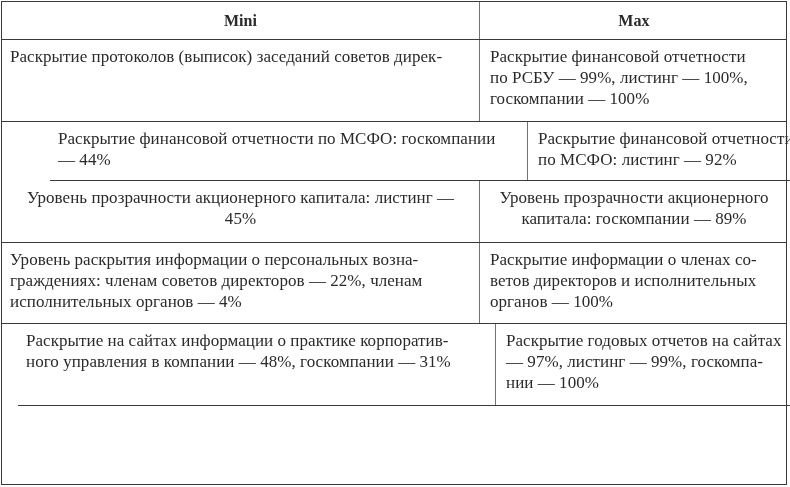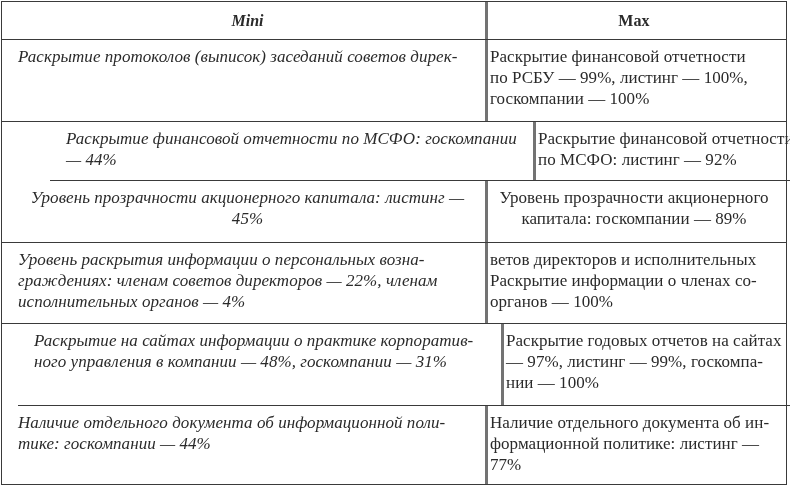--- a/index.html
+++ b/index.html
@@ -35,21 +35,21 @@
       position: absolute;
       top: 0;
       bottom: 0;
       box-sizing: border-box;
       padding: 6px 8px 0 8px;
       font-family: "Liberation Serif", "DejaVu Serif", serif;
       font-size: 17px;
       line-height: 21px;
       letter-spacing: 0.05px;
     }
-    .cell.left { left: 8px; width: 478px; border-right: 3px solid #737373; font-style: italic; }
+    .cell.left { left: 0; width: 478px; border-right: 1px solid #737373; }
     .cell.right { left: 478px; right: 0; padding-left: 10px; }
     .head .cell {
       text-align: center;
       font-weight: bold;
       padding-top: 8px;
       font-size: 16px;
     }
     .line { display: block; white-space: nowrap; }
   </style>
 </head>
@@ -95,43 +95,32 @@
     </div>
   </div>
 
   <div class="row" style="top:241px;height:81px;">
     <div class="cell left">
       <span class="line">Уровень раскрытия информации о персональных возна-</span>
       <span class="line">граждениях: членам советов директоров — 22%, членам</span>
       <span class="line">исполнительных органов — 4%</span>
     </div>
     <div class="cell right">
+      <span class="line">Раскрытие информации о членах со-</span>
       <span class="line">ветов директоров и исполнительных</span>
-      <span class="line">Раскрытие информации о членах со-</span>
       <span class="line">органов — 100%</span>
     </div>
   </div>
 
   <div class="row" style="top:322px;height:82px;margin-left:16px;">
     <div class="cell left">
       <span class="line">Раскрытие на сайтах информации о практике корпоратив-</span>
       <span class="line">ного управления в компании — 48%, госкомпании — 31%</span>
     </div>
     <div class="cell right">
       <span class="line">Раскрытие годовых отчетов на сайтах</span>
       <span class="line">— 97%, листинг — 99%, госкомпа-</span>
       <span class="line">нии — 100%</span>
     </div>
   </div>
 
-  <div class="row last" style="top:404px;height:78px;">
-    <div class="cell left">
-      <span class="line">Наличие отдельного документа об информационной поли-</span>
-      <span class="line">тике: госкомпании — 44%</span>
-    </div>
-    <div class="cell right">
-      <span class="line">Наличие отдельного документа об ин-</span>
-      <span class="line">формационной политике: листинг —</span>
-      <span class="line">77%</span>
-    </div>
-  </div>
 
 </div>
 
 </body></html>

